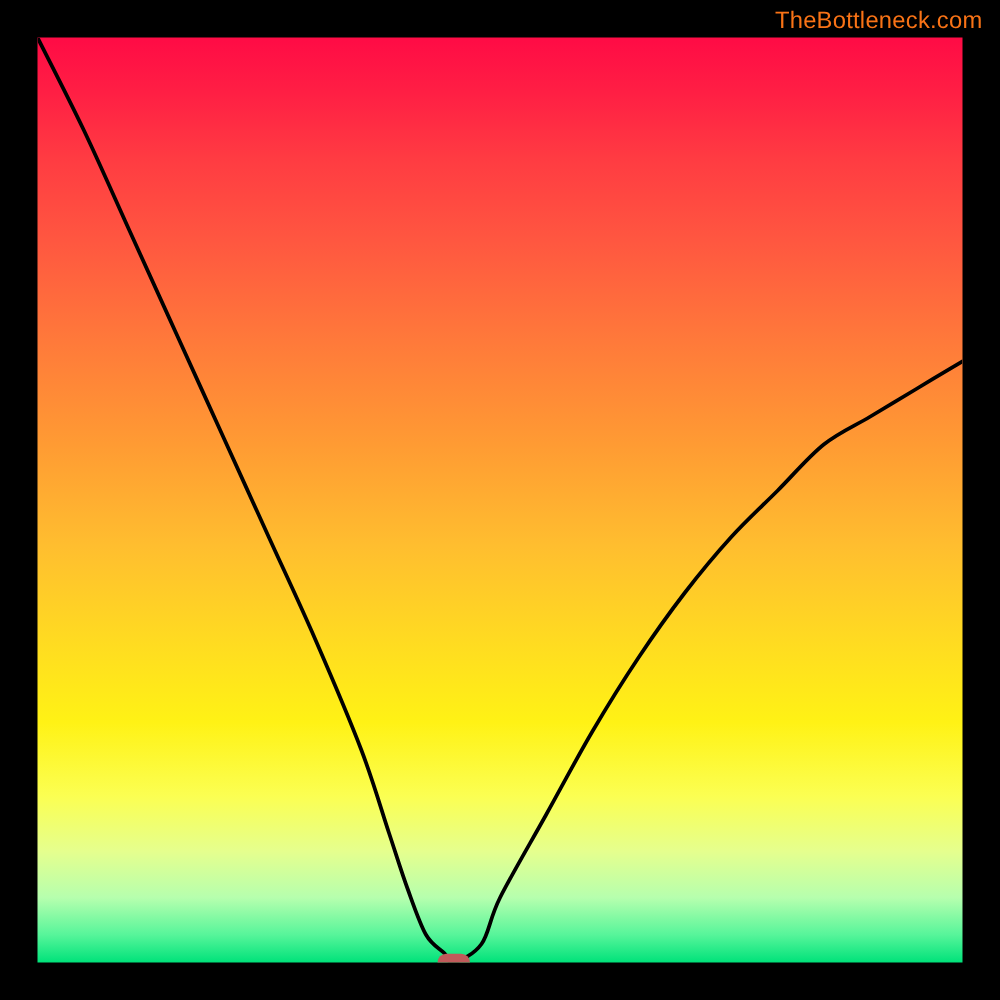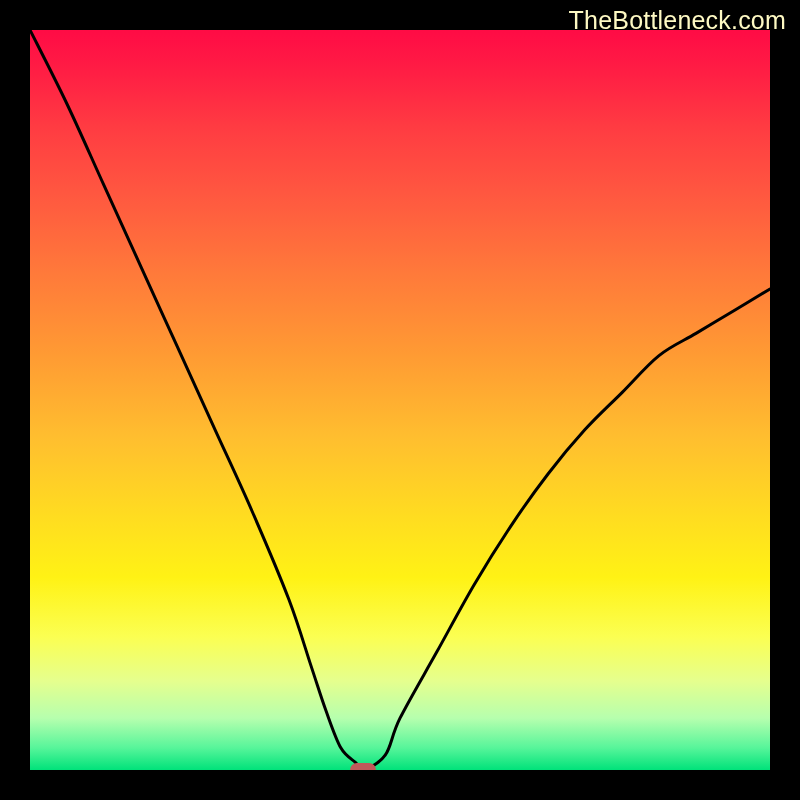--- a/index.html
+++ b/index.html
@@ -14,22 +14,22 @@
   .frame {
     position: relative;
     width: 800px;
     height: 800px;
     background: #000;
   }
   .watermark {
     position: absolute;
     top: 6px;
     right: 14px;
-    color: #fef9c3;
-    font-size: 25px;
+    color: #f97316;
+    font-size: 19px;
     font-weight: 500;
     letter-spacing: 0.2px;
     z-index: 5;
   }
   .plot-area {
     position: absolute;
     left: 30px;
     top: 30px;
     width: 740px;
     height: 740px;

